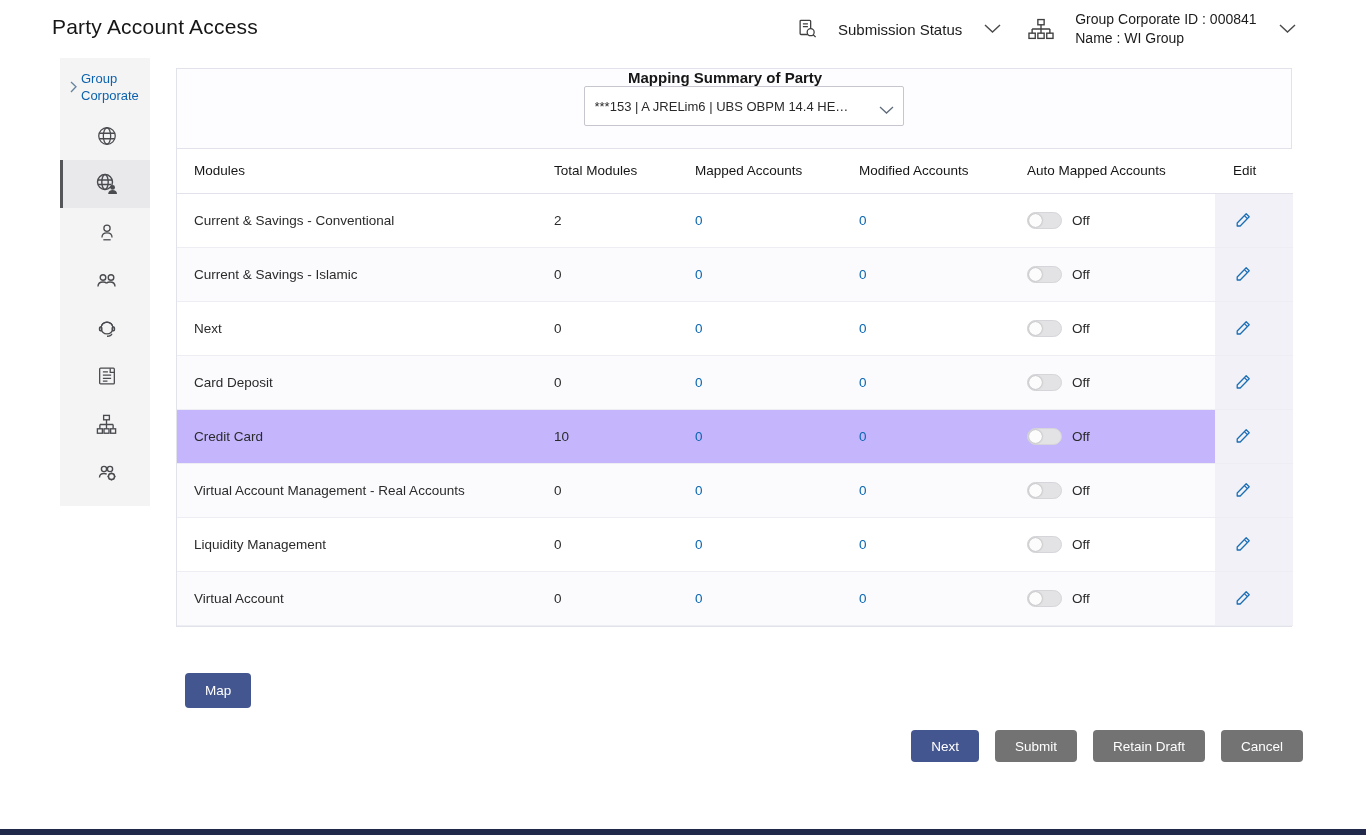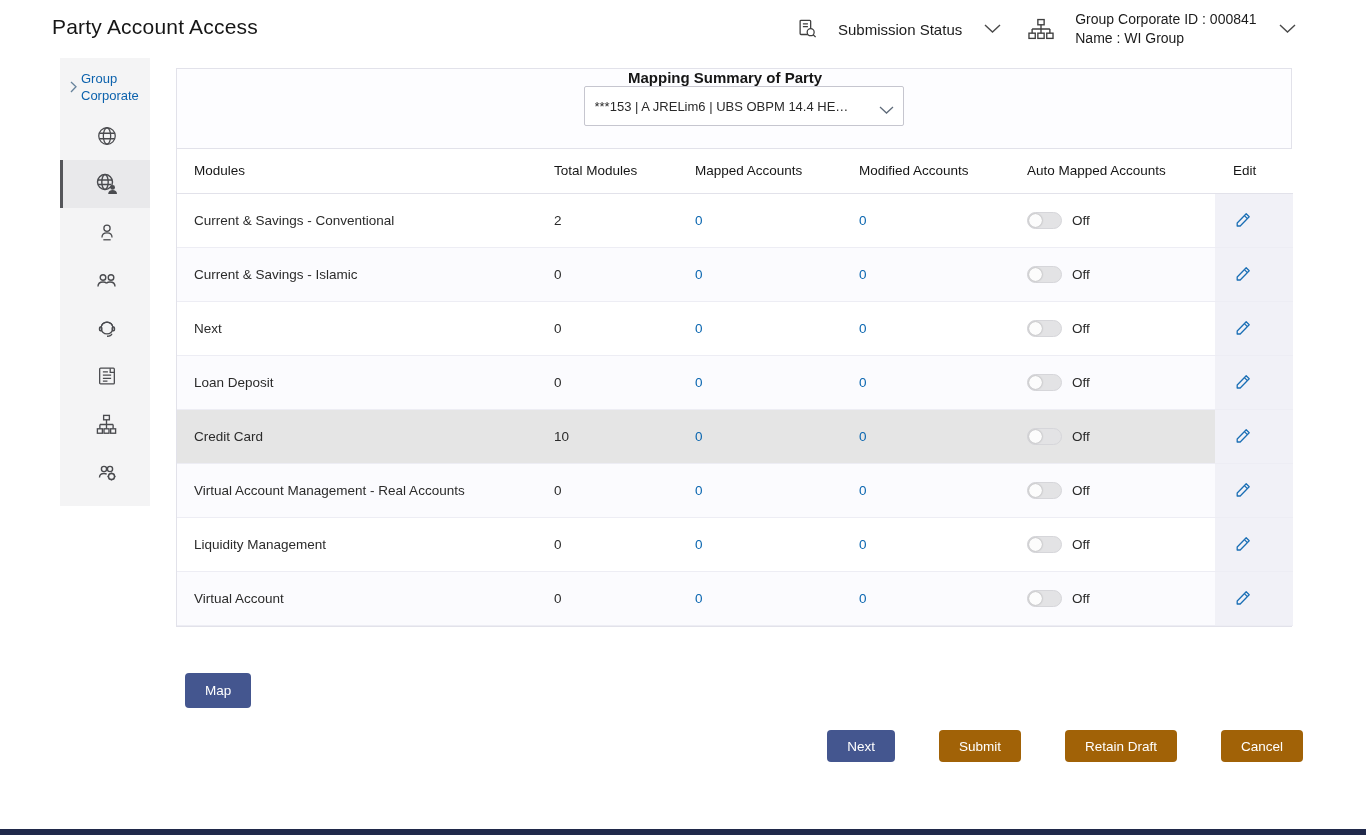--- a/index.html
+++ b/index.html
@@ -40,34 +40,34 @@
   .party-select .value { white-space: nowrap; overflow: hidden; text-overflow: ellipsis; }
   .party-select .sel-chev { position: absolute; right: 9px; top: 16px; }
 
   
   table { border-collapse: collapse; width: 100%; table-layout: fixed; font-size: 13.5px; }
   th { height: 44px; text-align: left; font-weight: 400; color: #161616; border-bottom: 1px solid #e2e2ea; background: #fff; }
   td { height: 54px; border-bottom: 1px solid #ededf4; color: #2b2b2b; }
   th:first-child, td:first-child { padding-left: 17px; }
   th:last-child, td:last-child { padding-left: 18px; }
   tbody tr:nth-child(even) { background: #fbfbfe; }
-  tbody tr.highlighted { background: #e5e5e5; }
+  tbody tr.highlighted { background: #c4b5fd; }
   td:last-child { background: #f1f1f7; }
   .link { color: #0a66b0; cursor: pointer; }
   .toggle-wrap { display: flex; align-items: center; gap: 10px; text-align: right; }
   .toggle { width: 35px; height: 17px; border-radius: 9px; background: #e3e3e5; border: 1px solid #d6d6da; position: relative; cursor: pointer; flex: none; }
   .toggle .knob { position: absolute; left: 1px; top: 1px; width: 13px; height: 13px; border-radius: 50%; background: #fcfcfc; box-shadow: 0 0 2px rgba(0,0,0,.35); }
   .edit-btn { display: inline-flex; cursor: pointer; padding: 2px; }
 
   
   .btn { display: inline-flex; align-items: center; justify-content: center; height: 32px; padding: 0 20px;
          border-radius: 4px; font-size: 13.5px; color: #fff; cursor: pointer; border: none; white-space: nowrap;
          font-family: "Liberation Sans", sans-serif; }
   .btn-primary { background: #44568f; }
-  .btn-secondary { background: #a16207; margin-left: 28px; }
+  .btn-secondary { background: #737373; }
   .map-btn { position: absolute; left: 185px; top: 673px; height: 35px; }
   .actions-row { position: absolute; top: 730px; right: 63px; display: flex; gap: 16px; }
 
   
   .footer-bar { position: absolute; left: 0; bottom: 0; width: 1366px; height: 6px; background: #20294a; }
 </style>
 </head>
 <body>
 
 <div class="app-header">
@@ -329,21 +329,21 @@
       <span class="edit-btn">
         <svg width="16" height="16" viewBox="0 0 16 16">
                 <path d="M11.2 1.8l3 3L5.2 14H2.2v-3z" fill="none" stroke="#1b6fb5" stroke-width="1.3" stroke-linejoin="round"></path>
                 <path d="M9.4 3.6l3 3" stroke="#1b6fb5" stroke-width="1.3"></path>
               </svg>
       </span>
     </td>
   </tr>
 
   <tr>
-    <td>Loan Deposit</td>
+    <td>Card Deposit</td>
     <td>0</td>
     <td>
       <span class="link">0</span>
     </td>
     <td>
       <span class="link">0</span>
     </td>
     <td>
       <div class="toggle-wrap">
         <span class="toggle">

